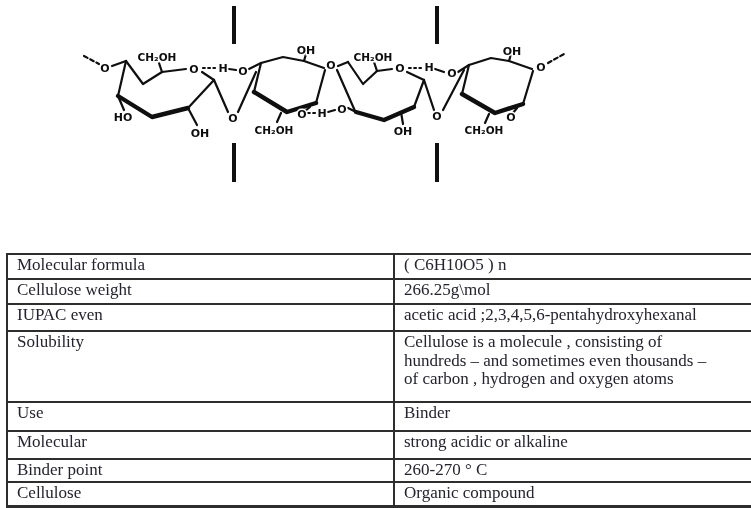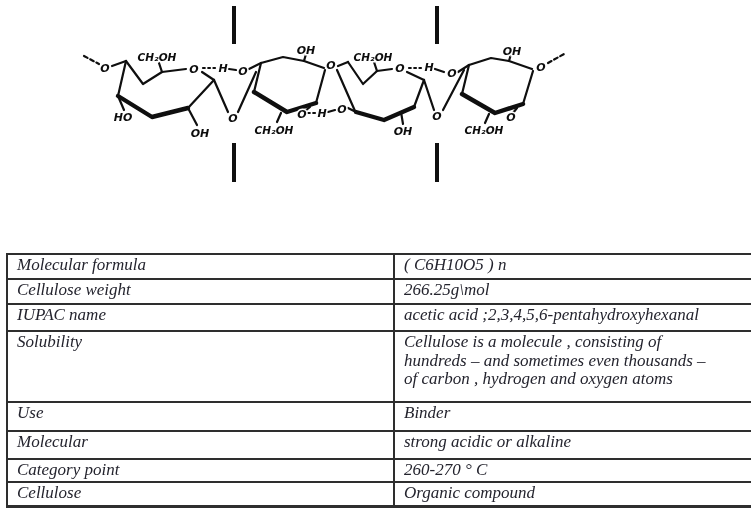--- a/index.html
+++ b/index.html
@@ -2,21 +2,20 @@
 <html><head>
 <meta charset="utf-8">
 <style>
   html,body{margin:0;padding:0;background:#ffffff;}
   .page{
     position:relative;
     width:751px;height:508px;
     background:#ffffff;
     overflow:hidden;
     font-family:"Liberation Serif", serif;
-    font-style:italic;
   }
   svg.structure{position:absolute;left:0;top:0;display:block;}
   .bond{stroke:#0f0f0f;stroke-width:2.2;fill:none;stroke-linecap:round;stroke-linejoin:round;}
   .bond.bold{stroke-width:4.4;}
   .bond.dots{stroke-dasharray:1.8 3.4;}
   .bond.tail{stroke-dasharray:4 3;}
   .boundary{stroke:#101010;stroke-width:4;fill:none;}
   text.lbl{
     font-family:"DejaVu Sans", sans-serif;
     font-weight:bold;
@@ -158,39 +157,39 @@
     <tbody>
       <tr class="r1">
         <td class="k">Molecular formula</td>
         <td class="v">( C6H10O5 ) n</td>
       </tr>
       <tr class="r2">
         <td class="k">Cellulose weight</td>
         <td class="v">266.25g\mol</td>
       </tr>
       <tr class="r3">
-        <td class="k">IUPAC name</td>
+        <td class="k">IUPAC even</td>
         <td class="v">acetic acid ;2,3,4,5,6-pentahydroxyhexanal</td>
       </tr>
       <tr class="r4">
         <td class="k">Solubility</td>
         <td class="v">Cellulose is a molecule , consisting of
 hundreds – and sometimes even thousands –
 of carbon , hydrogen and oxygen atoms</td>
       </tr>
       <tr class="r5">
         <td class="k">Use</td>
         <td class="v">Binder</td>
       </tr>
       <tr class="r6">
         <td class="k">Molecular</td>
         <td class="v">strong acidic or alkaline</td>
       </tr>
       <tr class="r7">
-        <td class="k">Category point</td>
+        <td class="k">Binder point</td>
         <td class="v">260-270 ° C</td>
       </tr>
       <tr class="r8">
         <td class="k">Cellulose</td>
         <td class="v">Organic compound</td>
       </tr>
     </tbody>
   </table>
 </div>
 

